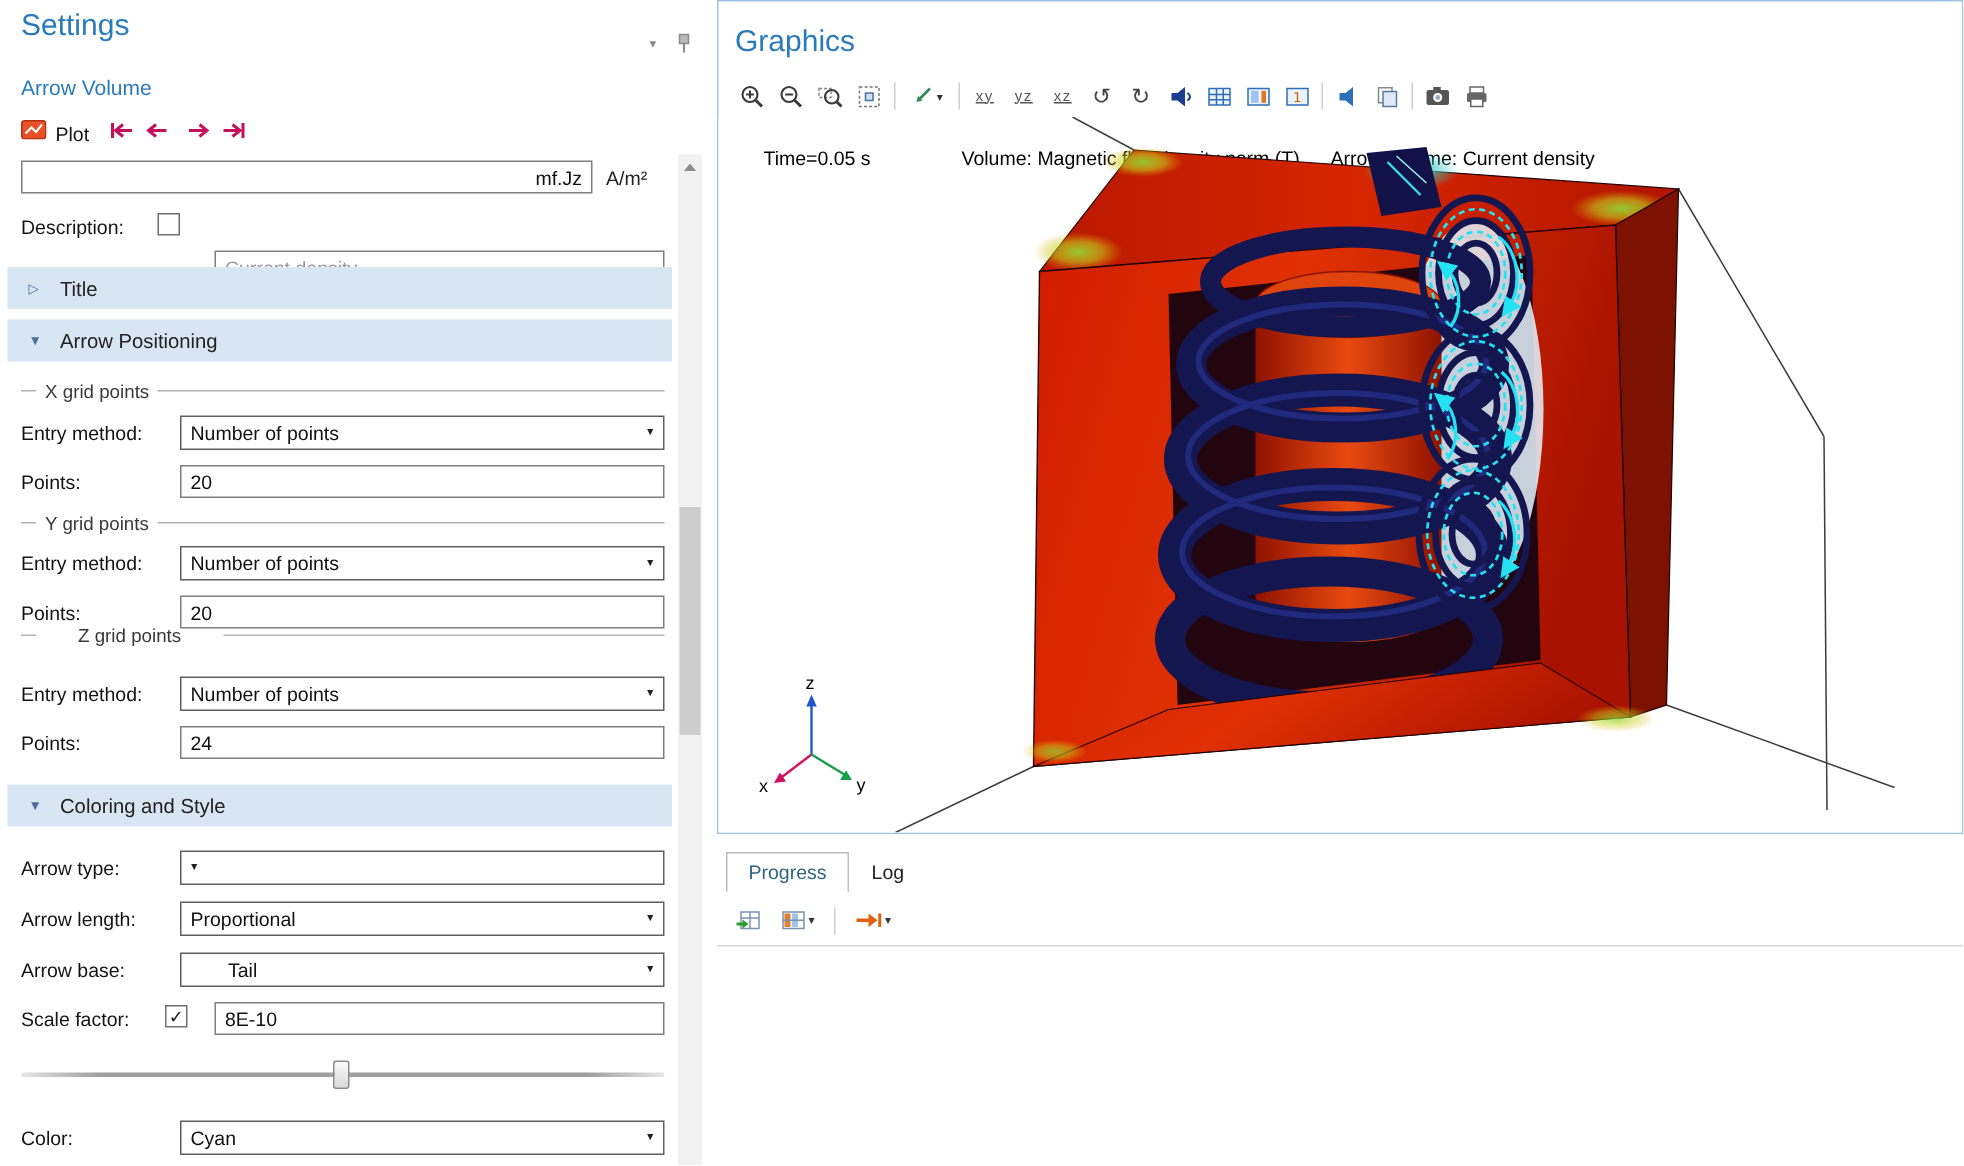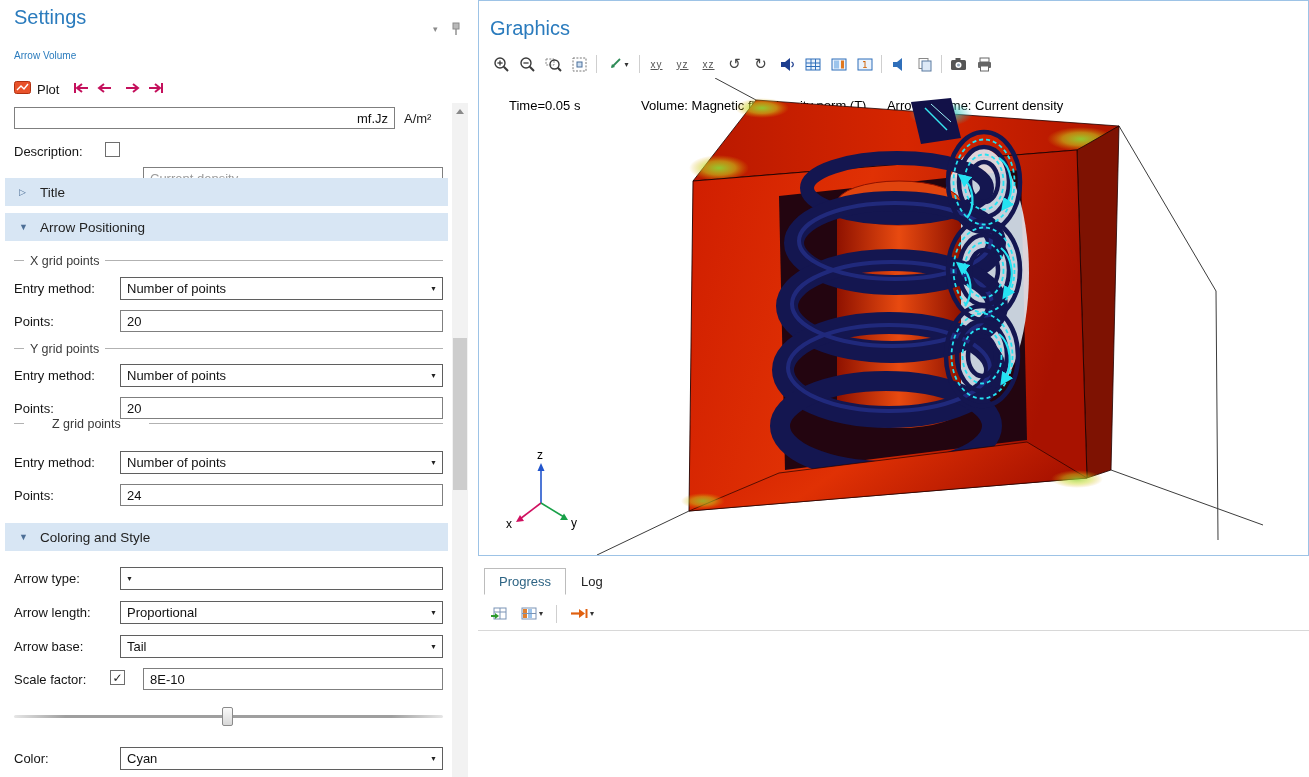--- a/index.html
+++ b/index.html
@@ -1,20 +1,20 @@
 <!DOCTYPE html>
 <html><head>
 <meta charset="utf-8">
 <style>
   html,body{margin:0;padding:0;background:#fff;}
   #app{position:relative;width:1309px;height:777px;background:#fff;overflow:hidden;
        font-family:"Liberation Sans","DejaVu Sans",sans-serif;color:#1a1a1a;}
   .abs{position:absolute;}
   .h1{font-size:20px;color:#2a7bbd;}
-  .h2{font-size:10px;color:#2a7bbd;}
+  .h2{font-size:14px;color:#2a7bbd;}
   .lbl{font-size:13px;color:#141414;white-space:nowrap;}
   .unit{font-size:13px;color:#222;}
   .tinput{position:absolute;height:22px;border:1px solid #7f7f7f;background:#fff;font-size:13px;
           padding:0 6px;box-sizing:border-box;font-family:"Liberation Sans","DejaVu Sans",sans-serif;color:#111;}
   .tinput::placeholder{color:#9a9a9a;}
   .combo{position:absolute;height:23px;border:1px solid #5f5f5f;background:#fff;display:flex;align-items:center;box-sizing:border-box;}
   .combo-text{flex:1;padding-left:6px;font-size:13px;color:#111;white-space:nowrap;overflow:hidden;}
   .combo-arrow{width:17px;height:100%;display:flex;align-items:center;justify-content:center;font-size:7px;color:#222;}
   .secbar{position:absolute;left:5px;width:443px;height:28px;background:#d8e6f4;display:flex;align-items:center;
           padding-left:14px;box-sizing:border-box;gap:11px;}
@@ -169,21 +169,21 @@
       <span class="combo-arrow">▼</span>
     </div>
 
     <div class="abs lbl" style="left:14px;top:605px;">Arrow length:</div>
     <div class="combo" style="left:120px;top:601px;width:323px;">
       <span class="combo-text">Proportional</span>
       <span class="combo-arrow">▼</span>
     </div>
 
     <div class="abs lbl" style="left:14px;top:639px;">Arrow base:</div>
-    <div class="combo" style="left:120px;top:635px;width:323px;">
+    <div class="combo" style="left:120px;top:635px;width:323px;padding-left:25px;">
       <span class="combo-text">Tail</span>
       <span class="combo-arrow">▼</span>
     </div>
 
     <div class="abs lbl" style="left:14px;top:672px;">Scale factor:</div>
     <div class="cbx" style="left:110px;top:670px;">✓</div>
     <input class="tinput" style="left: 143px; top: 668px; width: 300px;" value="8E-10">
 
     <div class="slider-track" style="top:715px;"></div>
     <div class="slider-handle" style="left:222px;top:707px;"></div>

